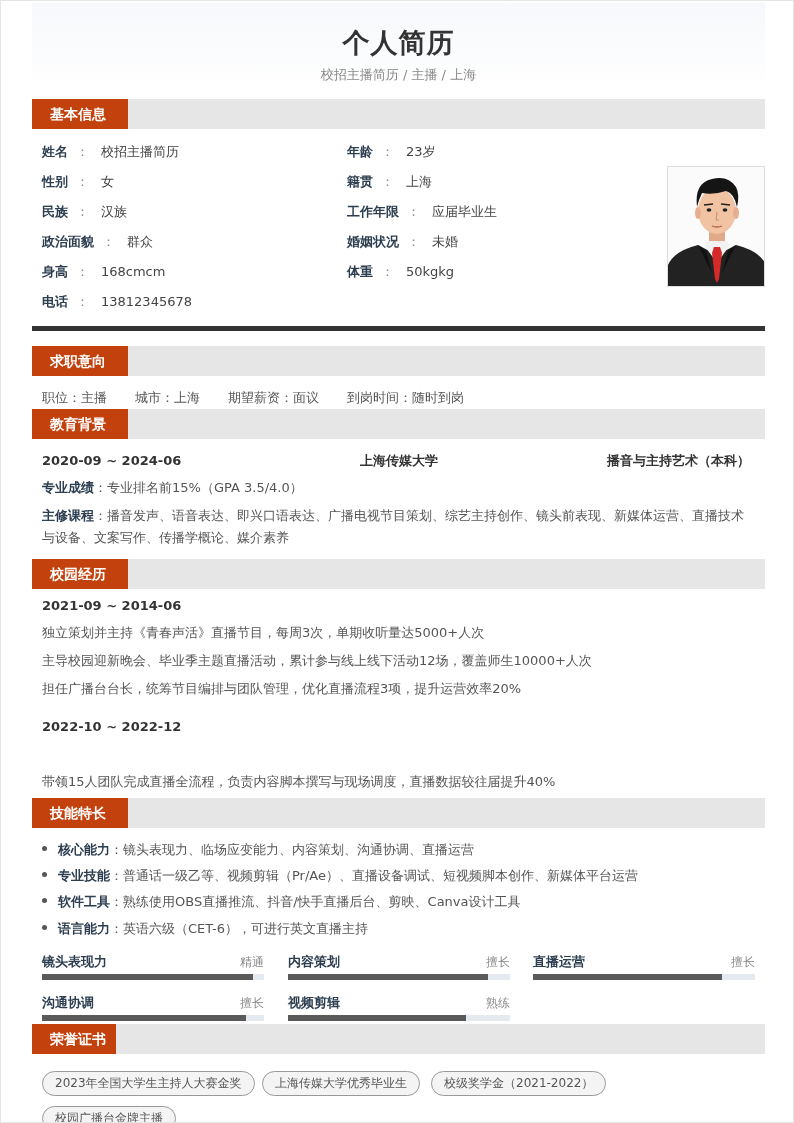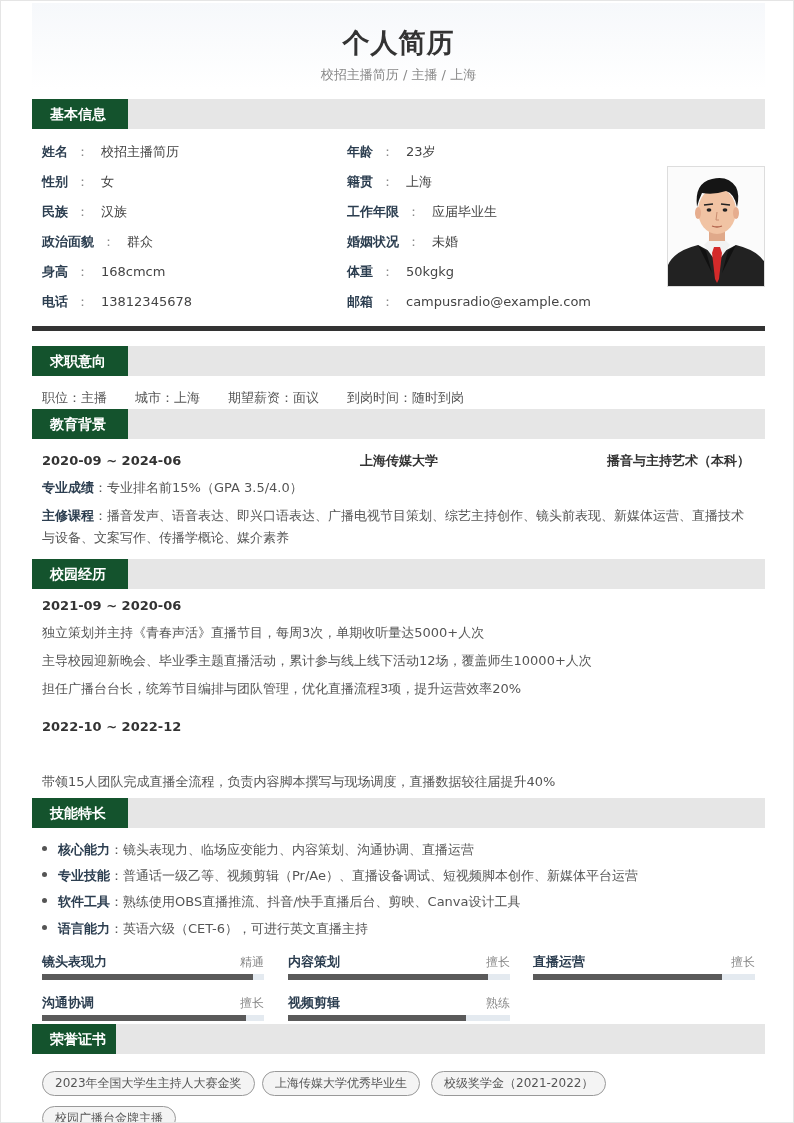--- a/index.html
+++ b/index.html
@@ -5,21 +5,21 @@
   * { box-sizing: border-box; margin: 0; padding: 0; }
   html, body { width: 794px; height: 1123px; overflow: hidden; background: #ffffff; }
   body { font-family: "DejaVu Sans", "Liberation Sans", sans-serif; color: #333; position: relative; }
   .page { position: absolute; left: 0; top: 0; width: 794px; height: 1123px; border: 1px solid #e5e5e5; background: #fff; overflow: hidden; }
 
   .header { position: absolute; left: 31px; top: 2px; width: 733px; height: 86px; background: linear-gradient(#f6f8fb, #ffffff); text-align: center; }
   .header .title { position: absolute; left: 0; right: 0; top: 22px; font-size: 27px; font-weight: bold; color: #333; letter-spacing: 1px; }
   .header .subtitle { position: absolute; left: 0; right: 0; top: 63px; font-size: 13px; color: #888; }
 
   .sec-head { position: absolute; left: 31px; width: 733px; height: 30px; background: #e6e6e6; }
-  .sec-head .tag { position: absolute; left: 0; top: 0; height: 30px; width: 96px; background: #14532d; color: #fff; font-size: 14px; font-weight: bold; line-height: 30px; padding-left: 18px; }
+  .sec-head .tag { position: absolute; left: 0; top: 0; height: 30px; width: 96px; background: #c2410c; color: #fff; font-size: 14px; font-weight: bold; line-height: 30px; padding-left: 18px; }
 
   .info-row { position: absolute; font-size: 13px; height: 20px; line-height: 20px; }
   .info-row .lbl { color: #2c3e50; font-weight: bold; }
   .info-row .colon { color: #888; margin: 0 12px 0 8px; }
   .info-row .val { color: #444; }
 
   .photo { position: absolute; left: 666px; top: 165px; width: 98px; height: 121px; border: 1px solid #ddd; background: #fafafa; overflow: hidden; }
 
   .divider { position: absolute; left: 31px; top: 325px; width: 733px; height: 5px; background: #333; }
 
@@ -66,21 +66,20 @@
   <div class="info-row" style="left:41px;top:201px;"><span class="lbl">民族</span><span class="colon">：</span><span class="val">汉族</span></div>
   <div class="info-row" style="left:41px;top:231px;"><span class="lbl">政治面貌</span><span class="colon">：</span><span class="val">群众</span></div>
   <div class="info-row" style="left:41px;top:261px;"><span class="lbl">身高</span><span class="colon">：</span><span class="val">168cmcm</span></div>
   <div class="info-row" style="left:41px;top:291px;"><span class="lbl">电话</span><span class="colon">：</span><span class="val">13812345678</span></div>
 
   <div class="info-row" style="left:346px;top:141px;"><span class="lbl">年龄</span><span class="colon">：</span><span class="val">23岁</span></div>
   <div class="info-row" style="left:346px;top:171px;"><span class="lbl">籍贯</span><span class="colon">：</span><span class="val">上海</span></div>
   <div class="info-row" style="left:346px;top:201px;"><span class="lbl">工作年限</span><span class="colon">：</span><span class="val">应届毕业生</span></div>
   <div class="info-row" style="left:346px;top:231px;"><span class="lbl">婚姻状况</span><span class="colon">：</span><span class="val">未婚</span></div>
   <div class="info-row" style="left:346px;top:261px;"><span class="lbl">体重</span><span class="colon">：</span><span class="val">50kgkg</span></div>
-  <div class="info-row" style="left:346px;top:291px;"><span class="lbl">邮箱</span><span class="colon">：</span><span class="val">campusradio@example.com</span></div>
 
   <div class="photo">
     <svg width="98" height="121" viewBox="0 0 98 121">
       <rect width="98" height="121" fill="#fbfbfb"></rect>
 
       <path d="M0 121 L0 98 Q6 84 30 78 L49 88 L68 78 Q92 84 98 98 L98 121 Z" fill="#222"></path>
 
       <path d="M36 78 L49 96 L62 78 L56 72 L42 72 Z" fill="#f2f2f2"></path>
 
       <path d="M46 80 L52 80 L54 86 L51 112 L49 116 L47 112 L44 86 Z" fill="#d42a2a"></path>
@@ -123,21 +122,21 @@
     <span>2020-09 ~ 2024-06</span>
     <span class="mid">上海传媒大学</span>
     <span class="right">播音与主持艺术（本科）</span>
   </div>
   <div class="line" style="top:476px;width:708px;"><b>专业成绩</b><span>：专业排名前15%（GPA 3.5/4.0）</span></div>
   <div class="line" style="top:504px;width:712px;"><b>主修课程</b><span>：播音发声、语音表达、即兴口语表达、广播电视节目策划、综艺主持创作、镜头前表现、新媒体运营、直播技术与设备、文案写作、传播学概论、媒介素养</span></div>
 
   <div class="sec-head" style="top:558px;">
     <div class="tag">校园经历</div>
   </div>
-  <div class="exp-date" style="top:597px;">2021-09 ~ 2020-06</div>
+  <div class="exp-date" style="top:597px;">2021-09 ~ 2014-06</div>
   <div class="exp-item" style="top:623px;">独立策划并主持《青春声活》直播节目，每周3次，单期收听量达5000+人次</div>
   <div class="exp-item" style="top:651px;">主导校园迎新晚会、毕业季主题直播活动，累计参与线上线下活动12场，覆盖师生10000+人次</div>
   <div class="exp-item" style="top:679px;text-align:right;">担任广播台台长，统筹节目编排与团队管理，优化直播流程3项，提升运营效率20%</div>
   <div class="exp-date" style="top:718px;">2022-10 ~ 2022-12</div>
   <div class="exp-item" style="top:772px;">带领15人团队完成直播全流程，负责内容脚本撰写与现场调度，直播数据较往届提升40%</div>
 
   <div class="sec-head" style="top:797px;">
     <div class="tag">技能特长</div>
   </div>
   <div class="skill-li" style="top:840px;"><span class="dot"></span><b>核心能力</b><span>：镜头表现力、临场应变能力、内容策划、沟通协调、直播运营</span></div>

